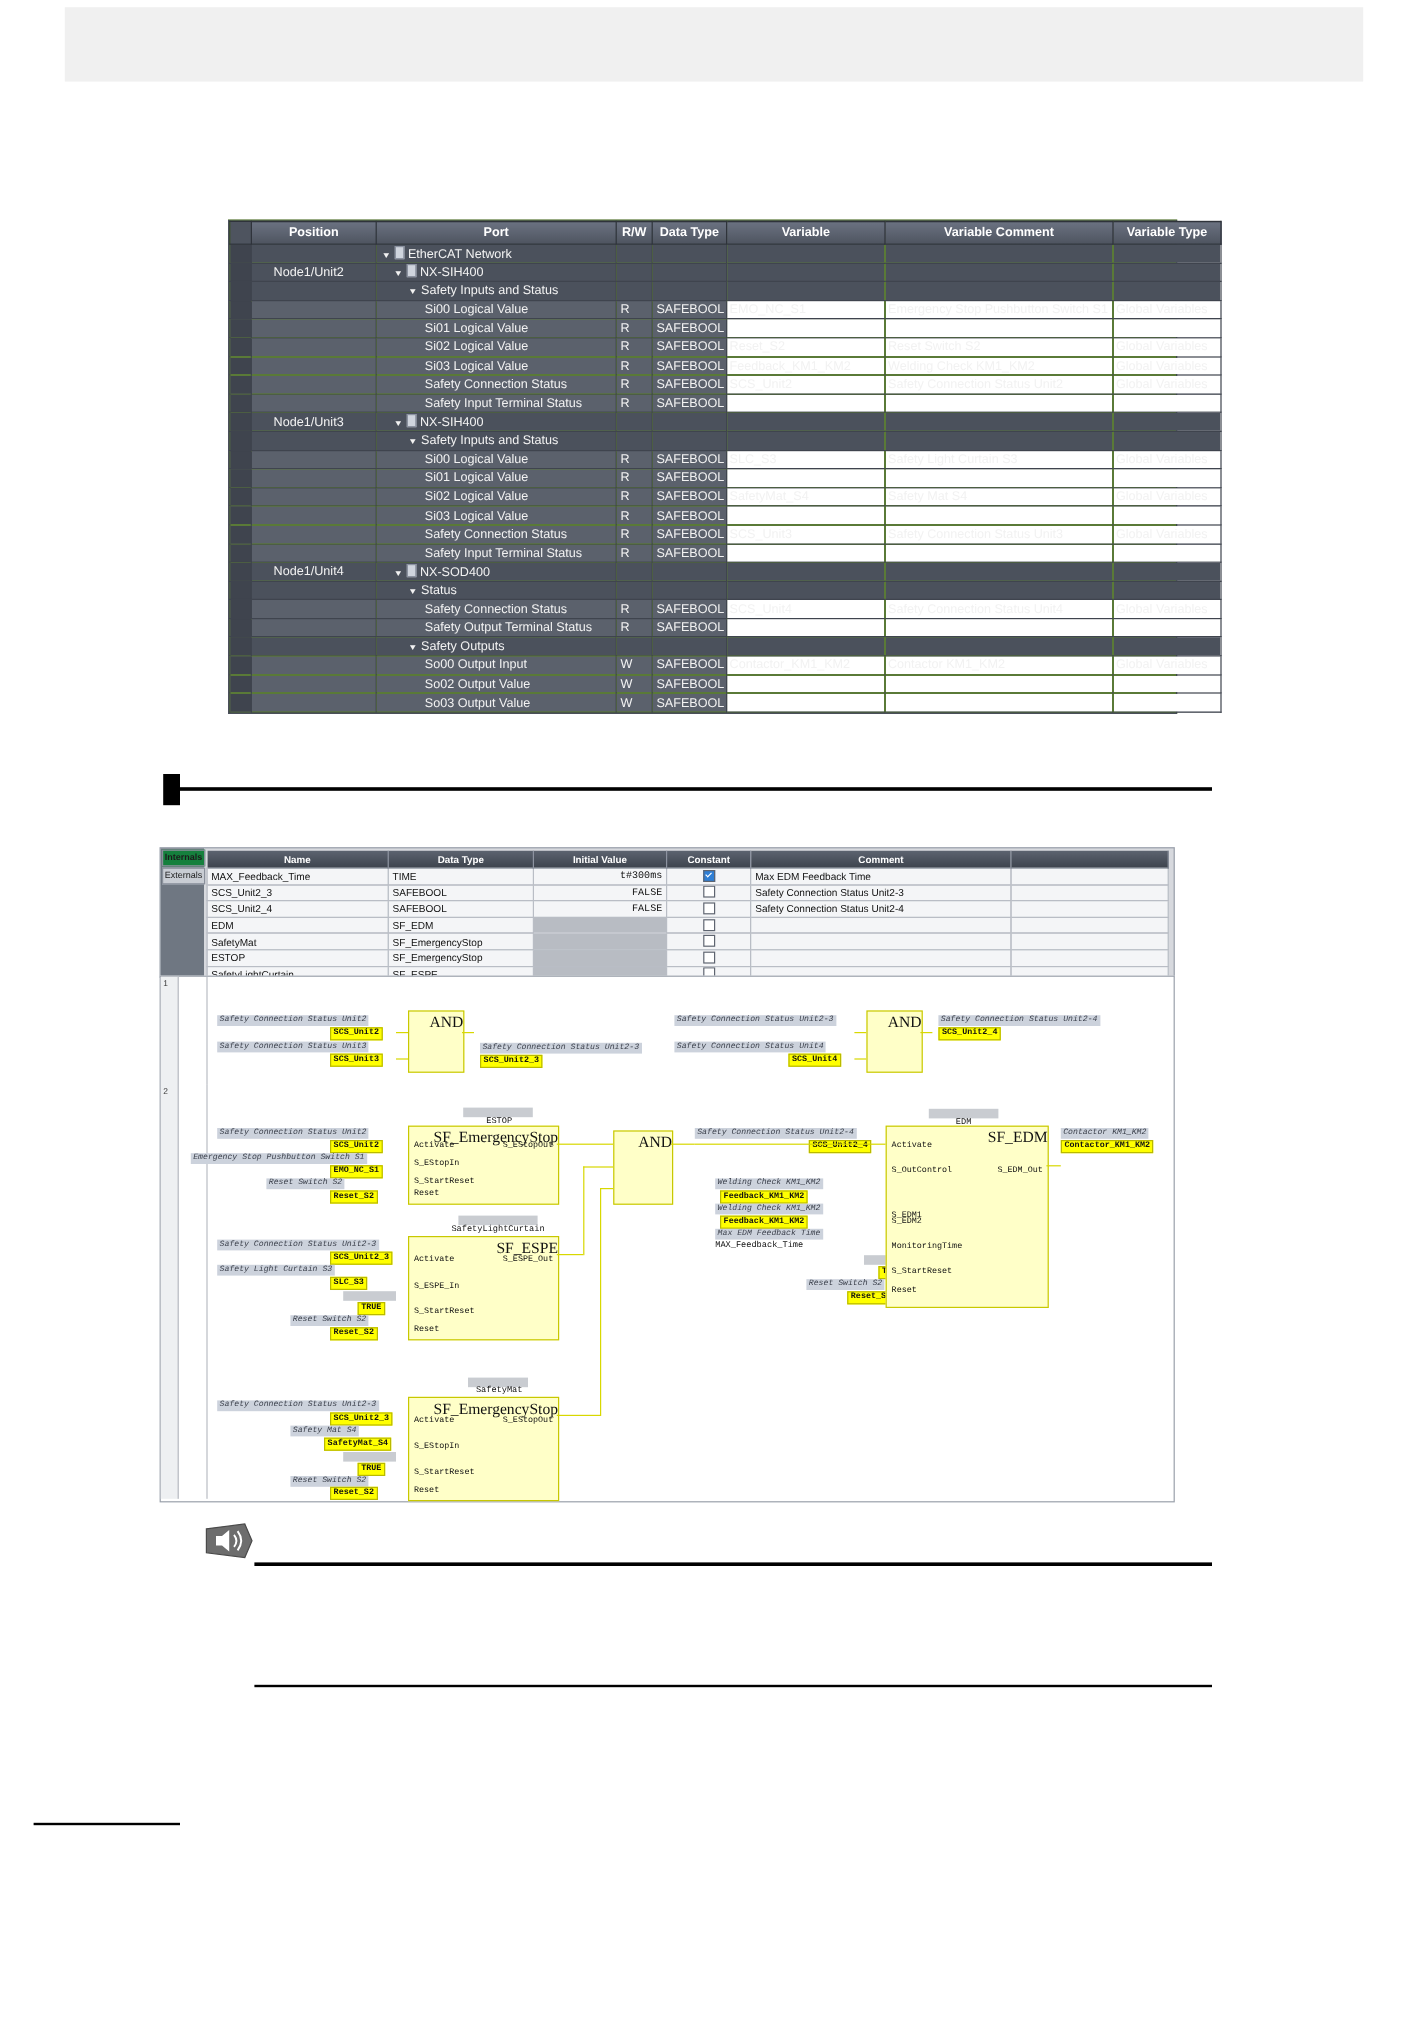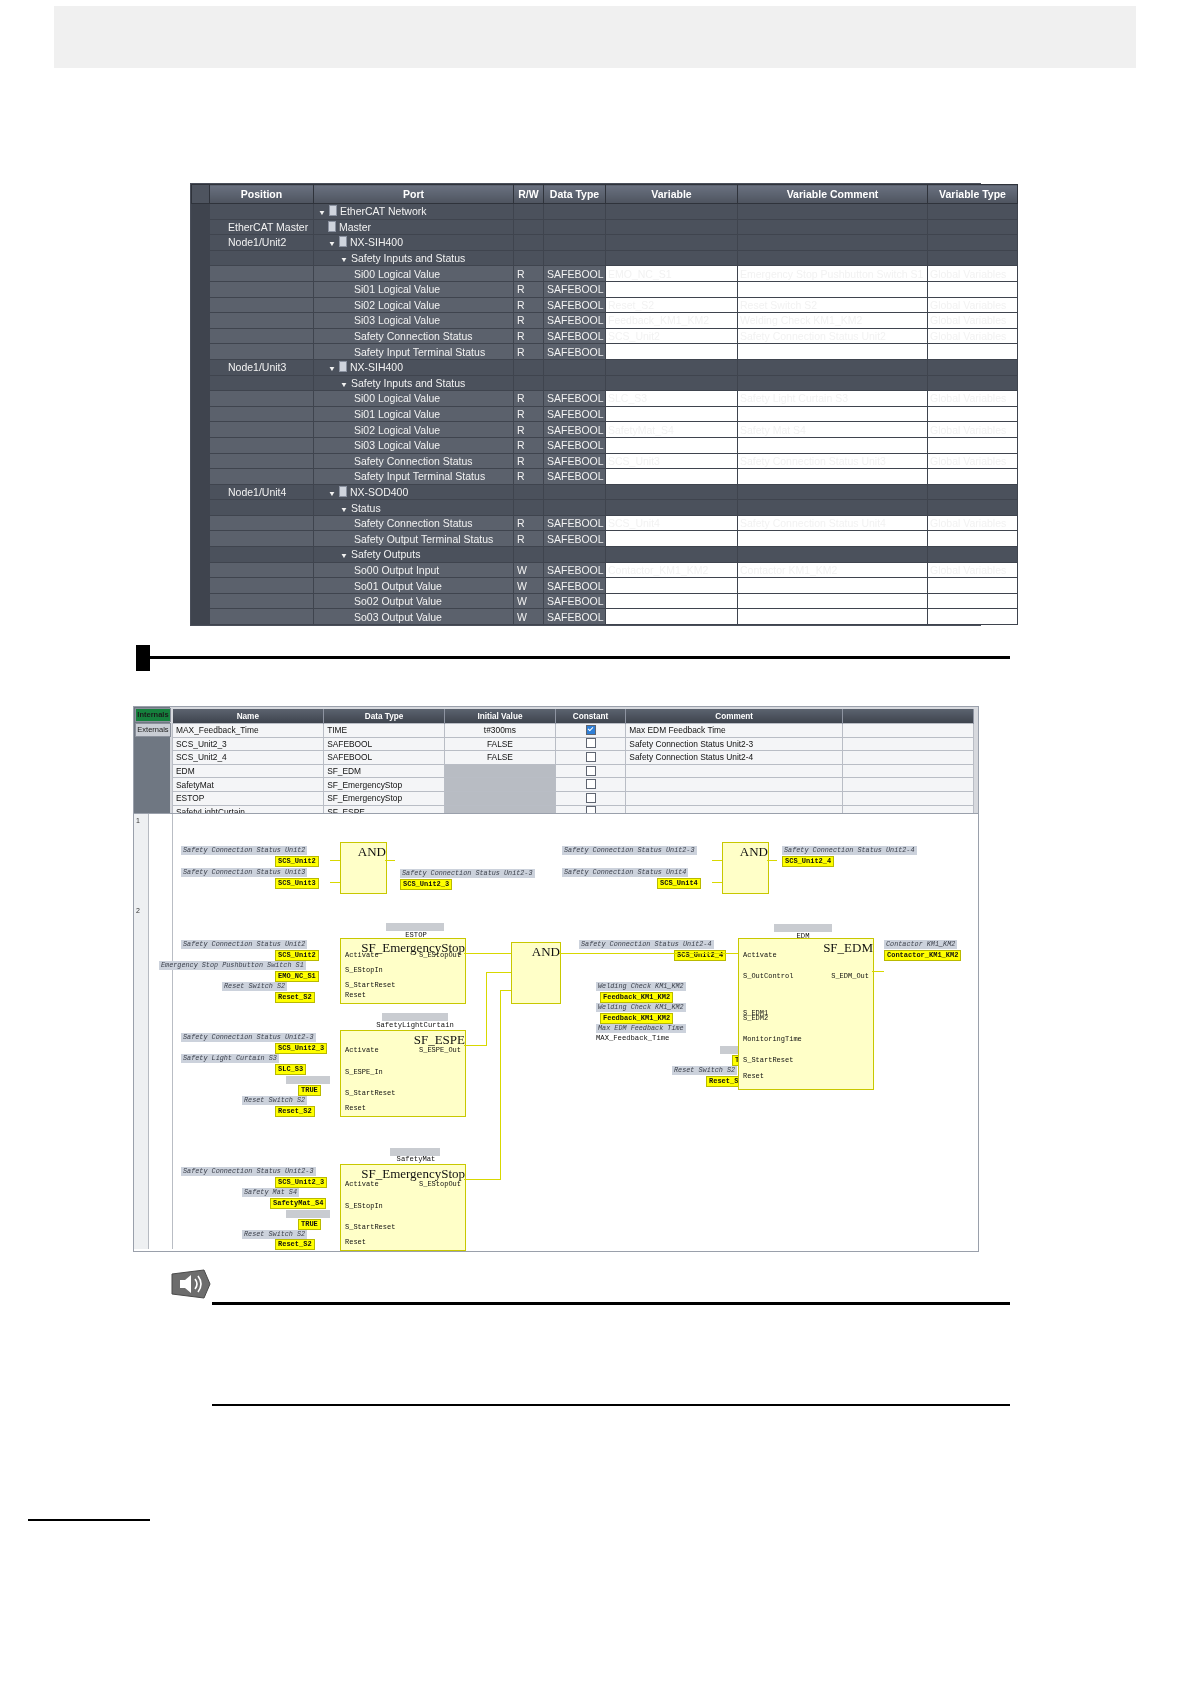--- a/index.html
+++ b/index.html
@@ -40,21 +40,21 @@
   .var-tab{width:34px;height:12px;margin:1px 1px;background:#c9cdd4;border:1px solid #8a909b;
            font-size:7.5px;line-height:12px;text-align:center;color:#1b1b1b;}
   .var-tab.active{background:#15803d;font-weight:bold;}
   .var-table{position:absolute;left:38px;top:2px;width:802px;font-size:8.4px;color:#111;}
   .var-table table{border-collapse:collapse;width:100%;table-layout:fixed;}
   .var-table th{background:linear-gradient(#5c636f,#3e444e);color:#fff;font-size:8.2px;font-weight:bold;
                 height:12px;border-right:1px solid #8d93a0;}
   .var-table td{height:12.6px;border:1px solid #b9bdc5;background:#f4f5f7;padding:0 3px;white-space:nowrap;overflow:hidden;}
   .vc-name{width:150px;text-align:left;}
   .vc-type{width:120px;text-align:left;}
-  .vc-init{width:110px;text-align:center;}
+  .vc-init{width:110px;text-align:right;font-family:Liberation Mono, monospace;}
   .vc-const{width:70px;text-align:center;}
   .vc-cmt{width:215px;text-align:left;}
   .vc-end{width:130px;}
   .gray-cell{background:#b8bcc3 !important;}
   .cbx{display:inline-block;width:8px;height:8px;border:1px solid #5e6470;background:#fff;vertical-align:-1px;}
   .cbx.on{background:#2f7fd6;position:relative;}
   .cbx.on:after{content:"";position:absolute;left:1px;top:1px;width:4px;height:2px;border-left:1.5px solid #fff;border-bottom:1.5px solid #fff;transform:rotate(-45deg);}
 
   
   .fbd{position:absolute;left:133px;top:813px;width:844px;height:437px;background:#ffffff;border:1px solid #9aa0ab;}
@@ -119,30 +119,20 @@
           <td class="c-pos"></td>
           <td class="c-port" style="padding-left: 4px;"><span class="tri">▼</span><span class="plugicon"></span><span>EtherCAT Network</span></td>
           <td class="c-rw"></td>
           <td class="c-dt"></td>
           <td class="c-var"></td>
           <td class="c-cmt"></td>
           <td class="c-vt"></td>
         </tr>
         <tr class="grp">
           <td style="background: rgb(63, 68, 78);"></td>
-          <td class="c-pos">EtherCAT Master</td>
-          <td class="c-port" style="padding-left: 14px;"><span class="plugicon"></span><span>Master</span></td>
-          <td class="c-rw"></td>
-          <td class="c-dt"></td>
-          <td class="c-var"></td>
-          <td class="c-cmt"></td>
-          <td class="c-vt"></td>
-        </tr>
-        <tr class="grp">
-          <td style="background: rgb(63, 68, 78);"></td>
           <td class="c-pos">Node1/Unit2</td>
           <td class="c-port" style="padding-left: 14px;"><span class="tri">▼</span><span class="plugicon"></span><span>NX-SIH400</span></td>
           <td class="c-rw"></td>
           <td class="c-dt"></td>
           <td class="c-var"></td>
           <td class="c-cmt"></td>
           <td class="c-vt"></td>
         </tr>
         <tr class="grp">
           <td style="background: rgb(63, 68, 78);"></td>
@@ -346,30 +336,20 @@
         </tr>
         <tr>
           <td style="background: rgb(63, 68, 78);"></td>
           <td class="c-pos"></td>
           <td class="c-port" style="padding-left: 40px;"><span>So00 Output Input</span></td>
           <td class="c-rw">W</td>
           <td class="c-dt">SAFEBOOL</td>
           <td class="c-var cell-white">Contactor_KM1_KM2</td>
           <td class="c-cmt cell-white">Contactor KM1_KM2</td>
           <td class="c-vt cell-white">Global Variables</td>
-        </tr>
-        <tr>
-          <td style="background: rgb(63, 68, 78);"></td>
-          <td class="c-pos"></td>
-          <td class="c-port" style="padding-left: 40px;"><span>So01 Output Value</span></td>
-          <td class="c-rw">W</td>
-          <td class="c-dt">SAFEBOOL</td>
-          <td class="c-var cell-white"></td>
-          <td class="c-cmt cell-white"></td>
-          <td class="c-vt cell-white"></td>
         </tr>
         <tr>
           <td style="background: rgb(63, 68, 78);"></td>
           <td class="c-pos"></td>
           <td class="c-port" style="padding-left: 40px; margin-top: 36px;"><span>So02 Output Value</span></td>
           <td class="c-rw">W</td>
           <td class="c-dt">SAFEBOOL</td>
           <td class="c-var cell-white"></td>
           <td class="c-cmt cell-white"></td>
           <td class="c-vt cell-white"></td>

